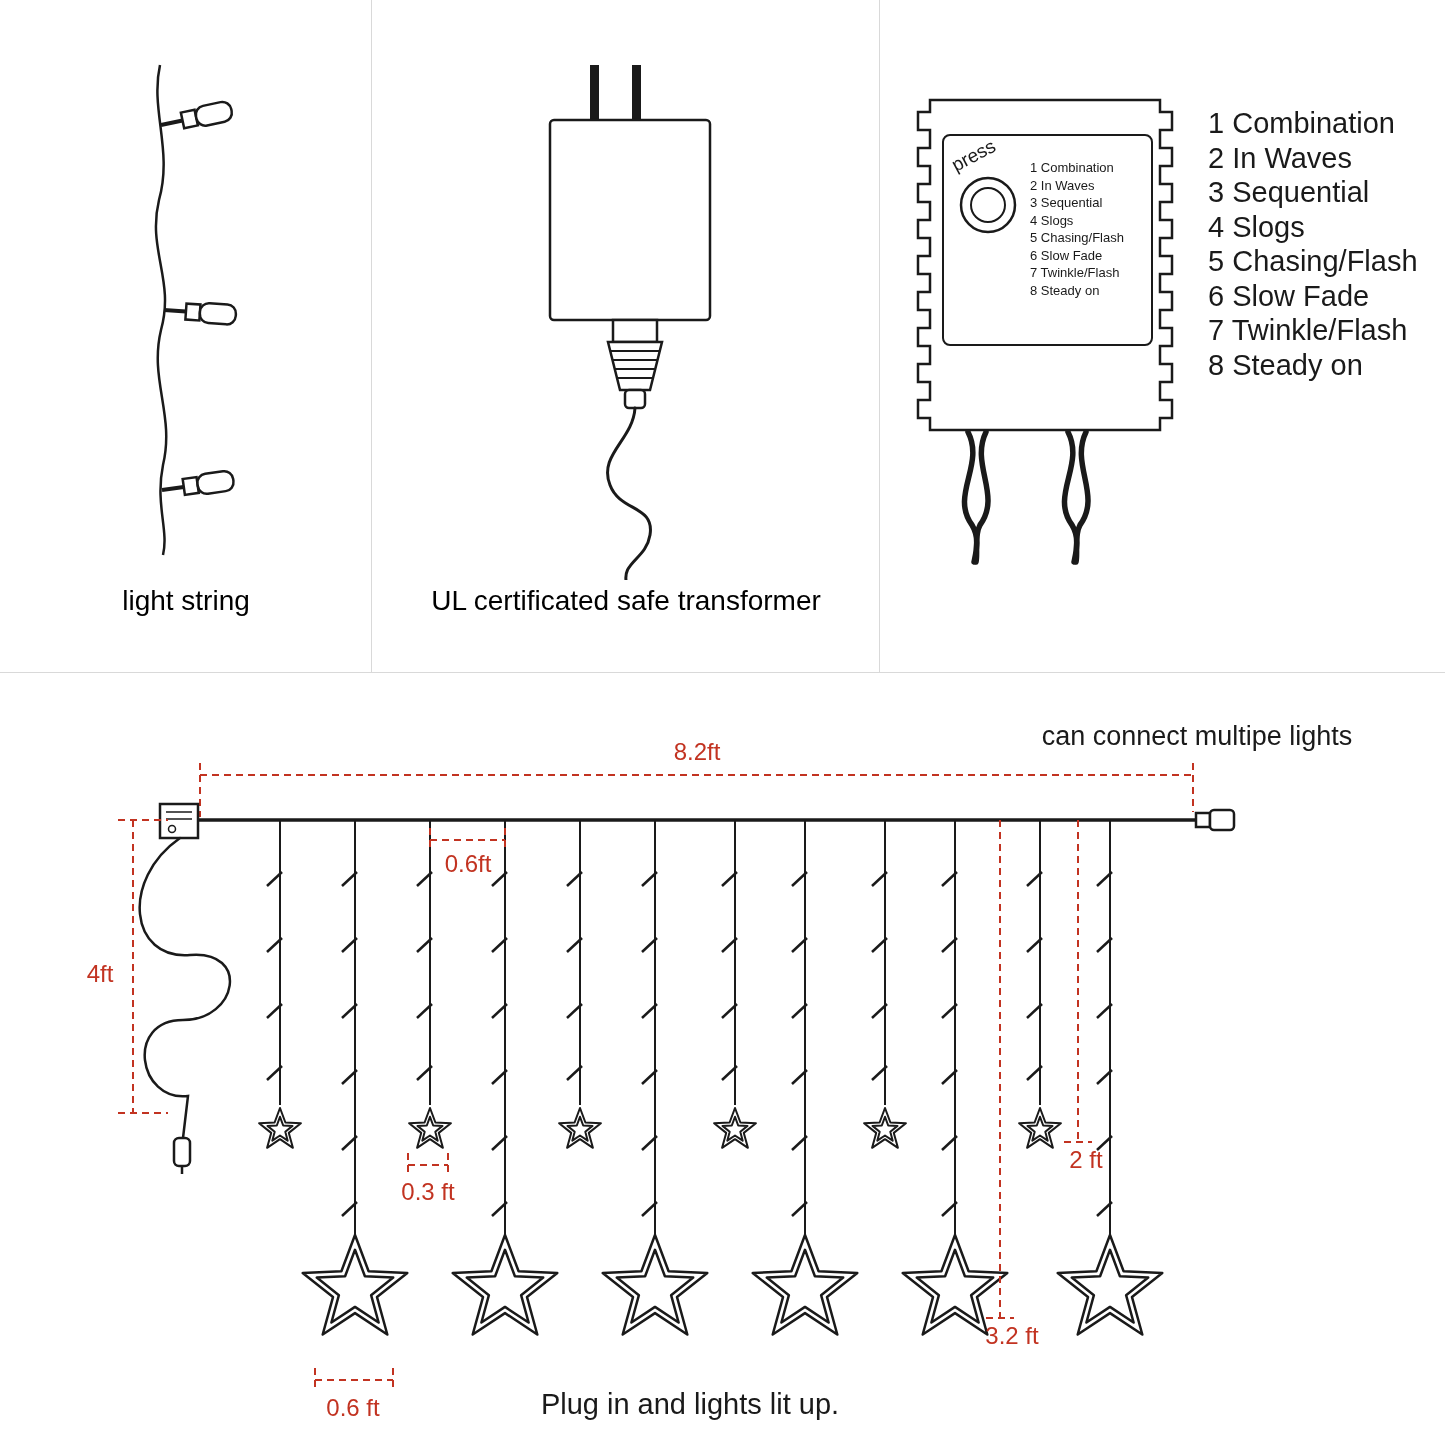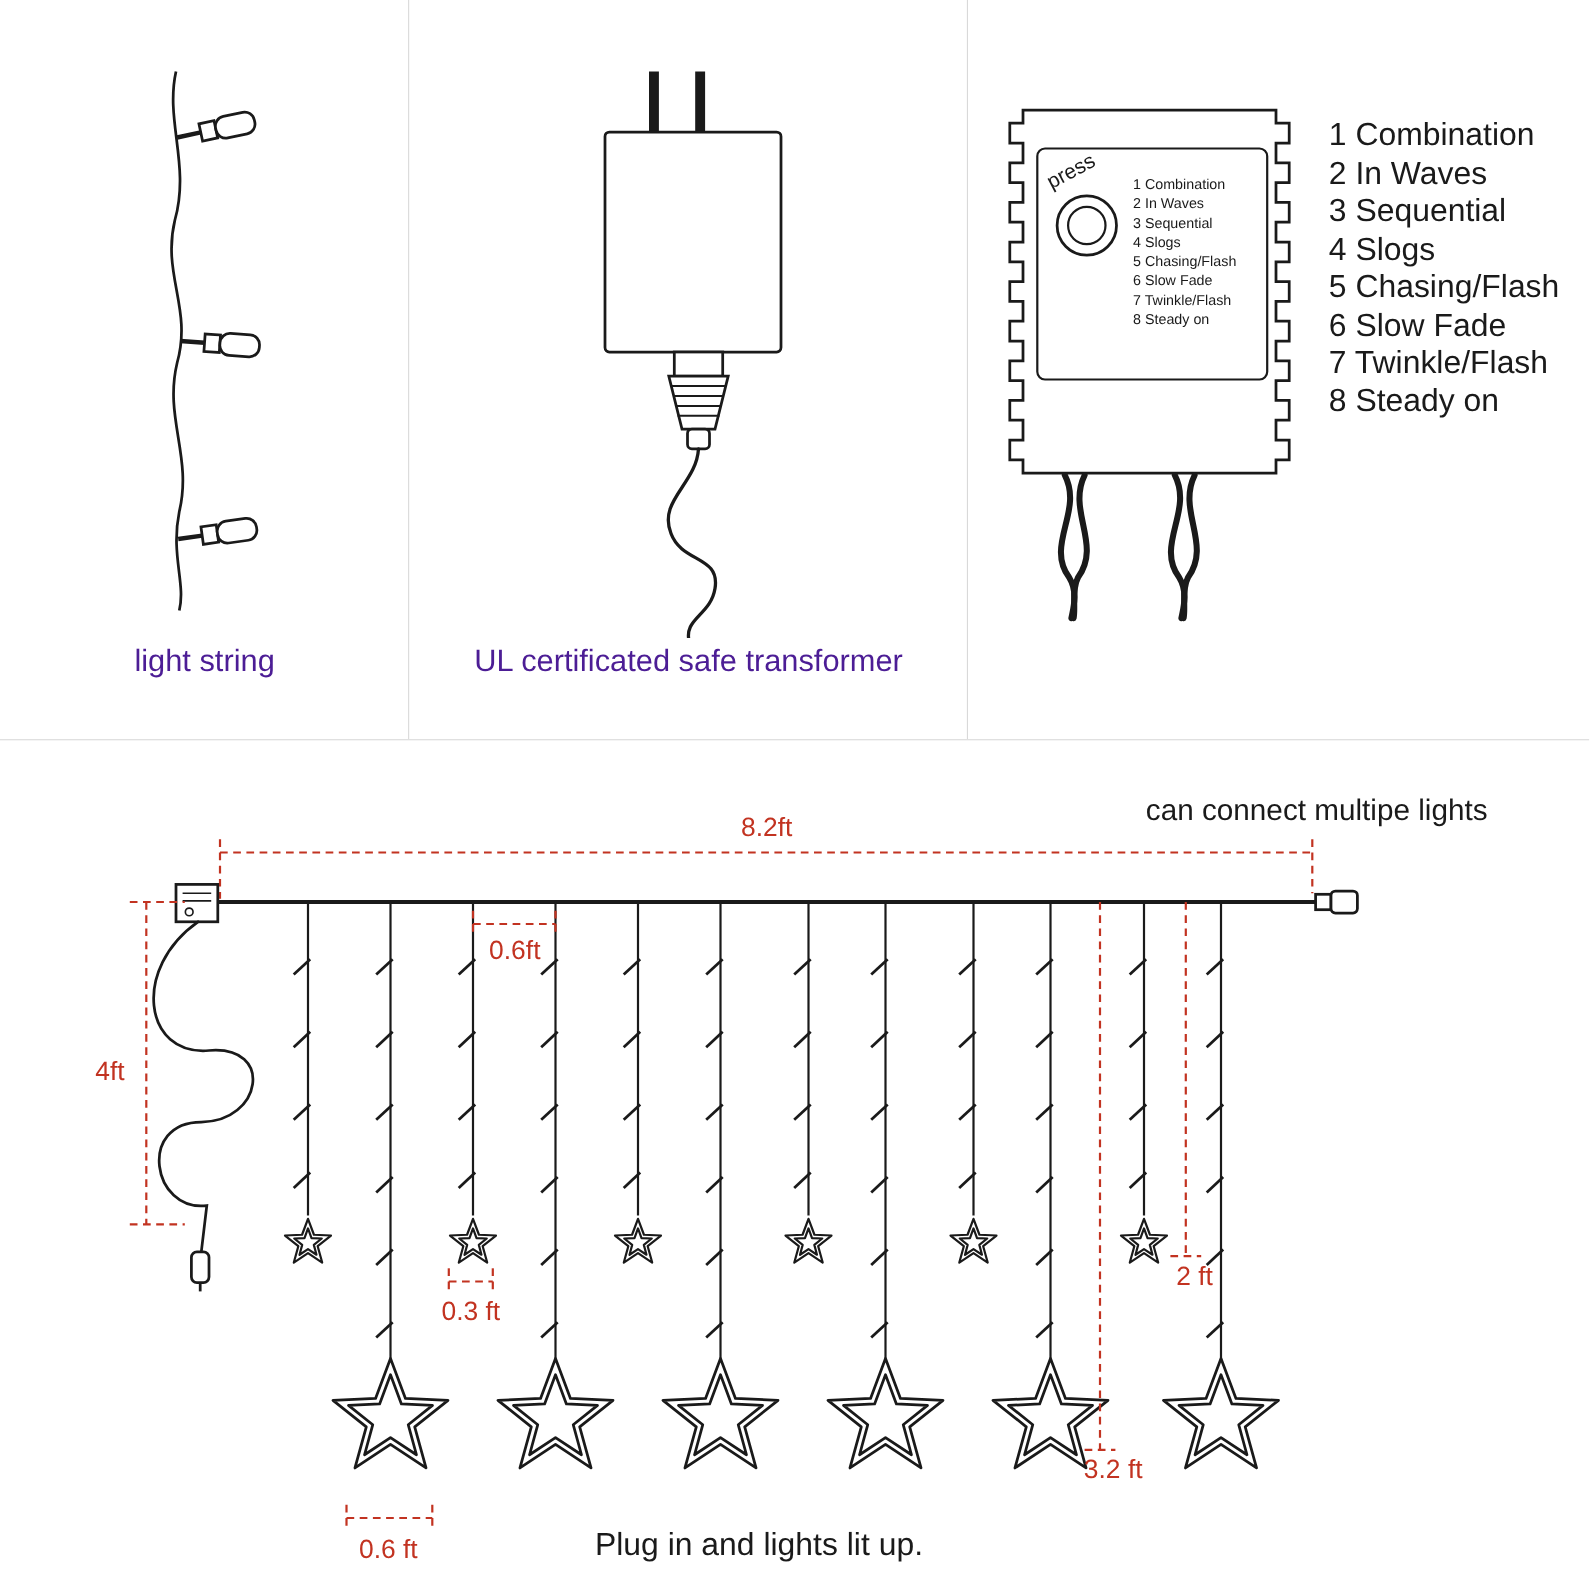--- a/index.html
+++ b/index.html
@@ -2,21 +2,21 @@
 <html><head>
 <meta charset="utf-8">
 <style>
   html,body{margin:0;padding:0;background:#fff;}
   .canvas{
     position:relative;width:1445px;height:1445px;background:#ffffff;
     font-family:"Liberation Sans","DejaVu Sans",sans-serif;color:#1a1a1a;overflow:hidden;
   }
   .divider-v{position:absolute;top:0;width:1px;height:672px;background:#d9d9d9;}
   .divider-h{position:absolute;left:0;top:672px;width:1445px;height:1px;background:#d9d9d9;}
-  .panel-caption{position:absolute;top:585px;font-size:28px;text-align:center;color:#4c1d95;}
+  .panel-caption{position:absolute;top:585px;font-size:28px;text-align:center;color:#000000;}
   .cap1{left:0;width:372px;}
   .cap2{left:372px;width:508px;text-align:center;}
   .cap3{left:880px;width:525px;}
   .mode-list-large{position:absolute;left:1208px;top:106px;font-size:29px;line-height:34.5px;color:#1a1a1a;}
   .abs{position:absolute;}
   svg{display:block;}
   .ln{stroke:#1a1a1a;fill:none;}
   .fillw{fill:#ffffff;}
   text{font-family:"Liberation Sans","DejaVu Sans",sans-serif;}
   .red-d{stroke:#c23321;stroke-width:2;stroke-dasharray:7 5;fill:none;}

